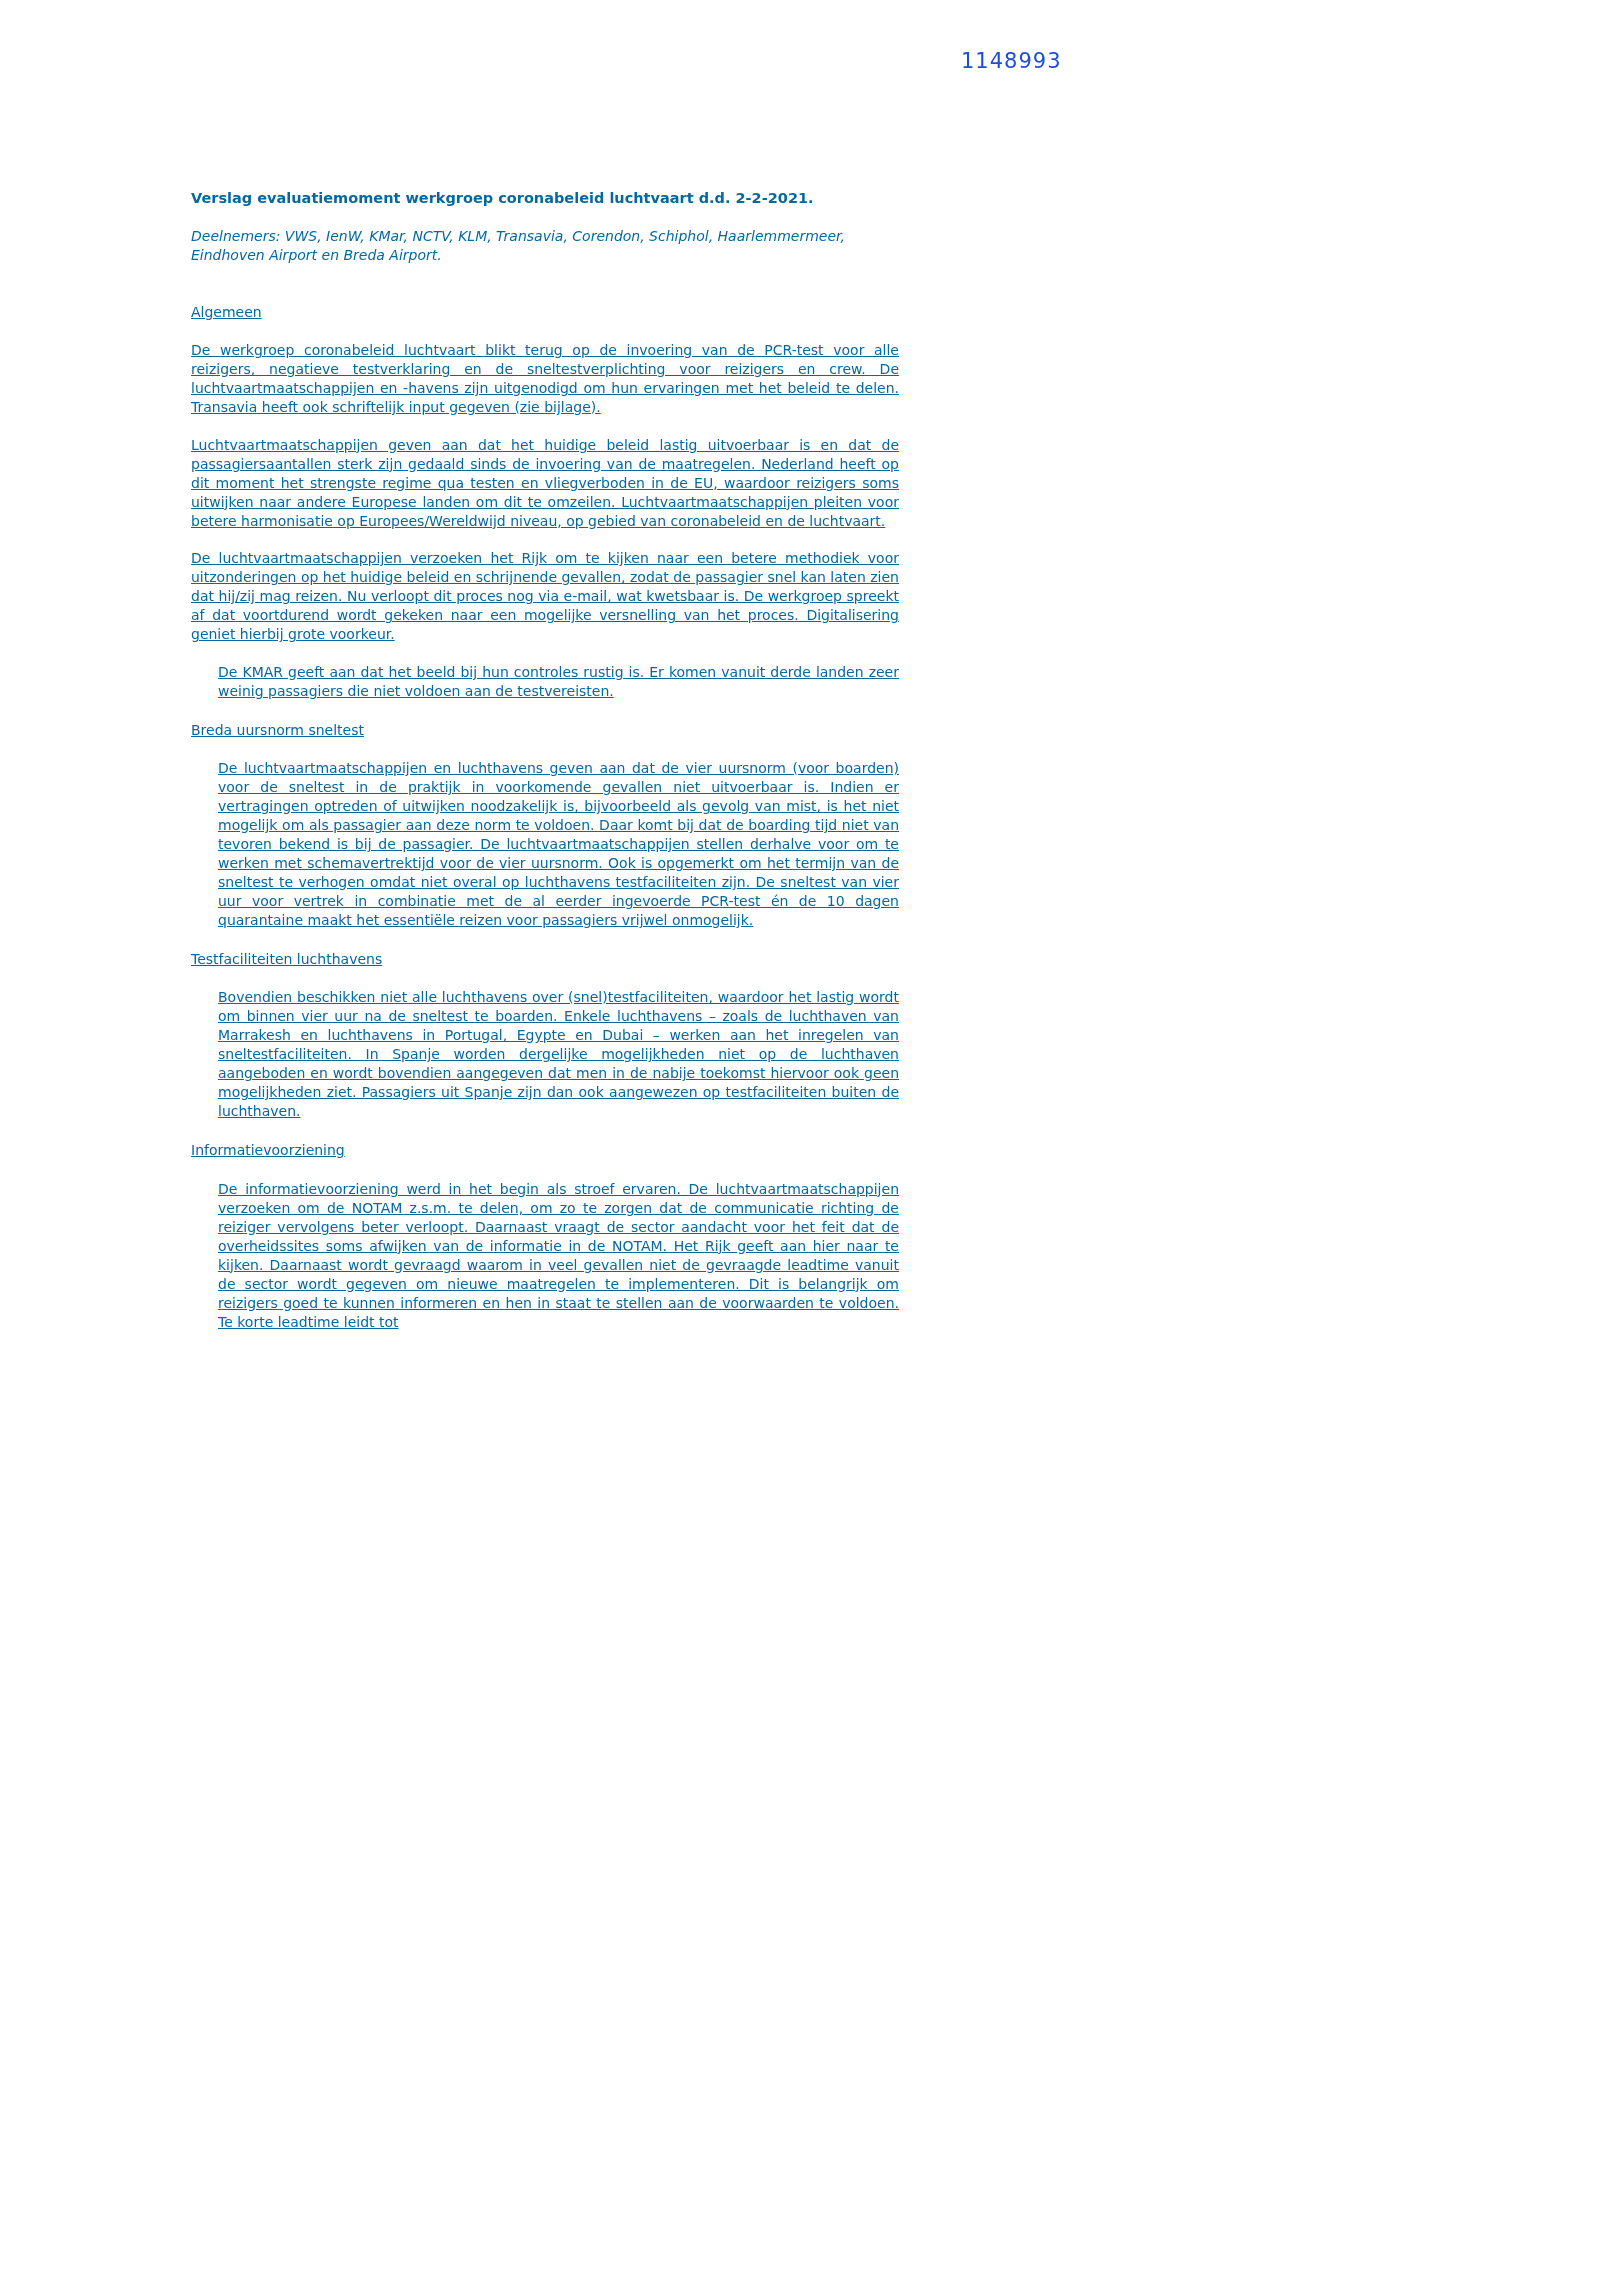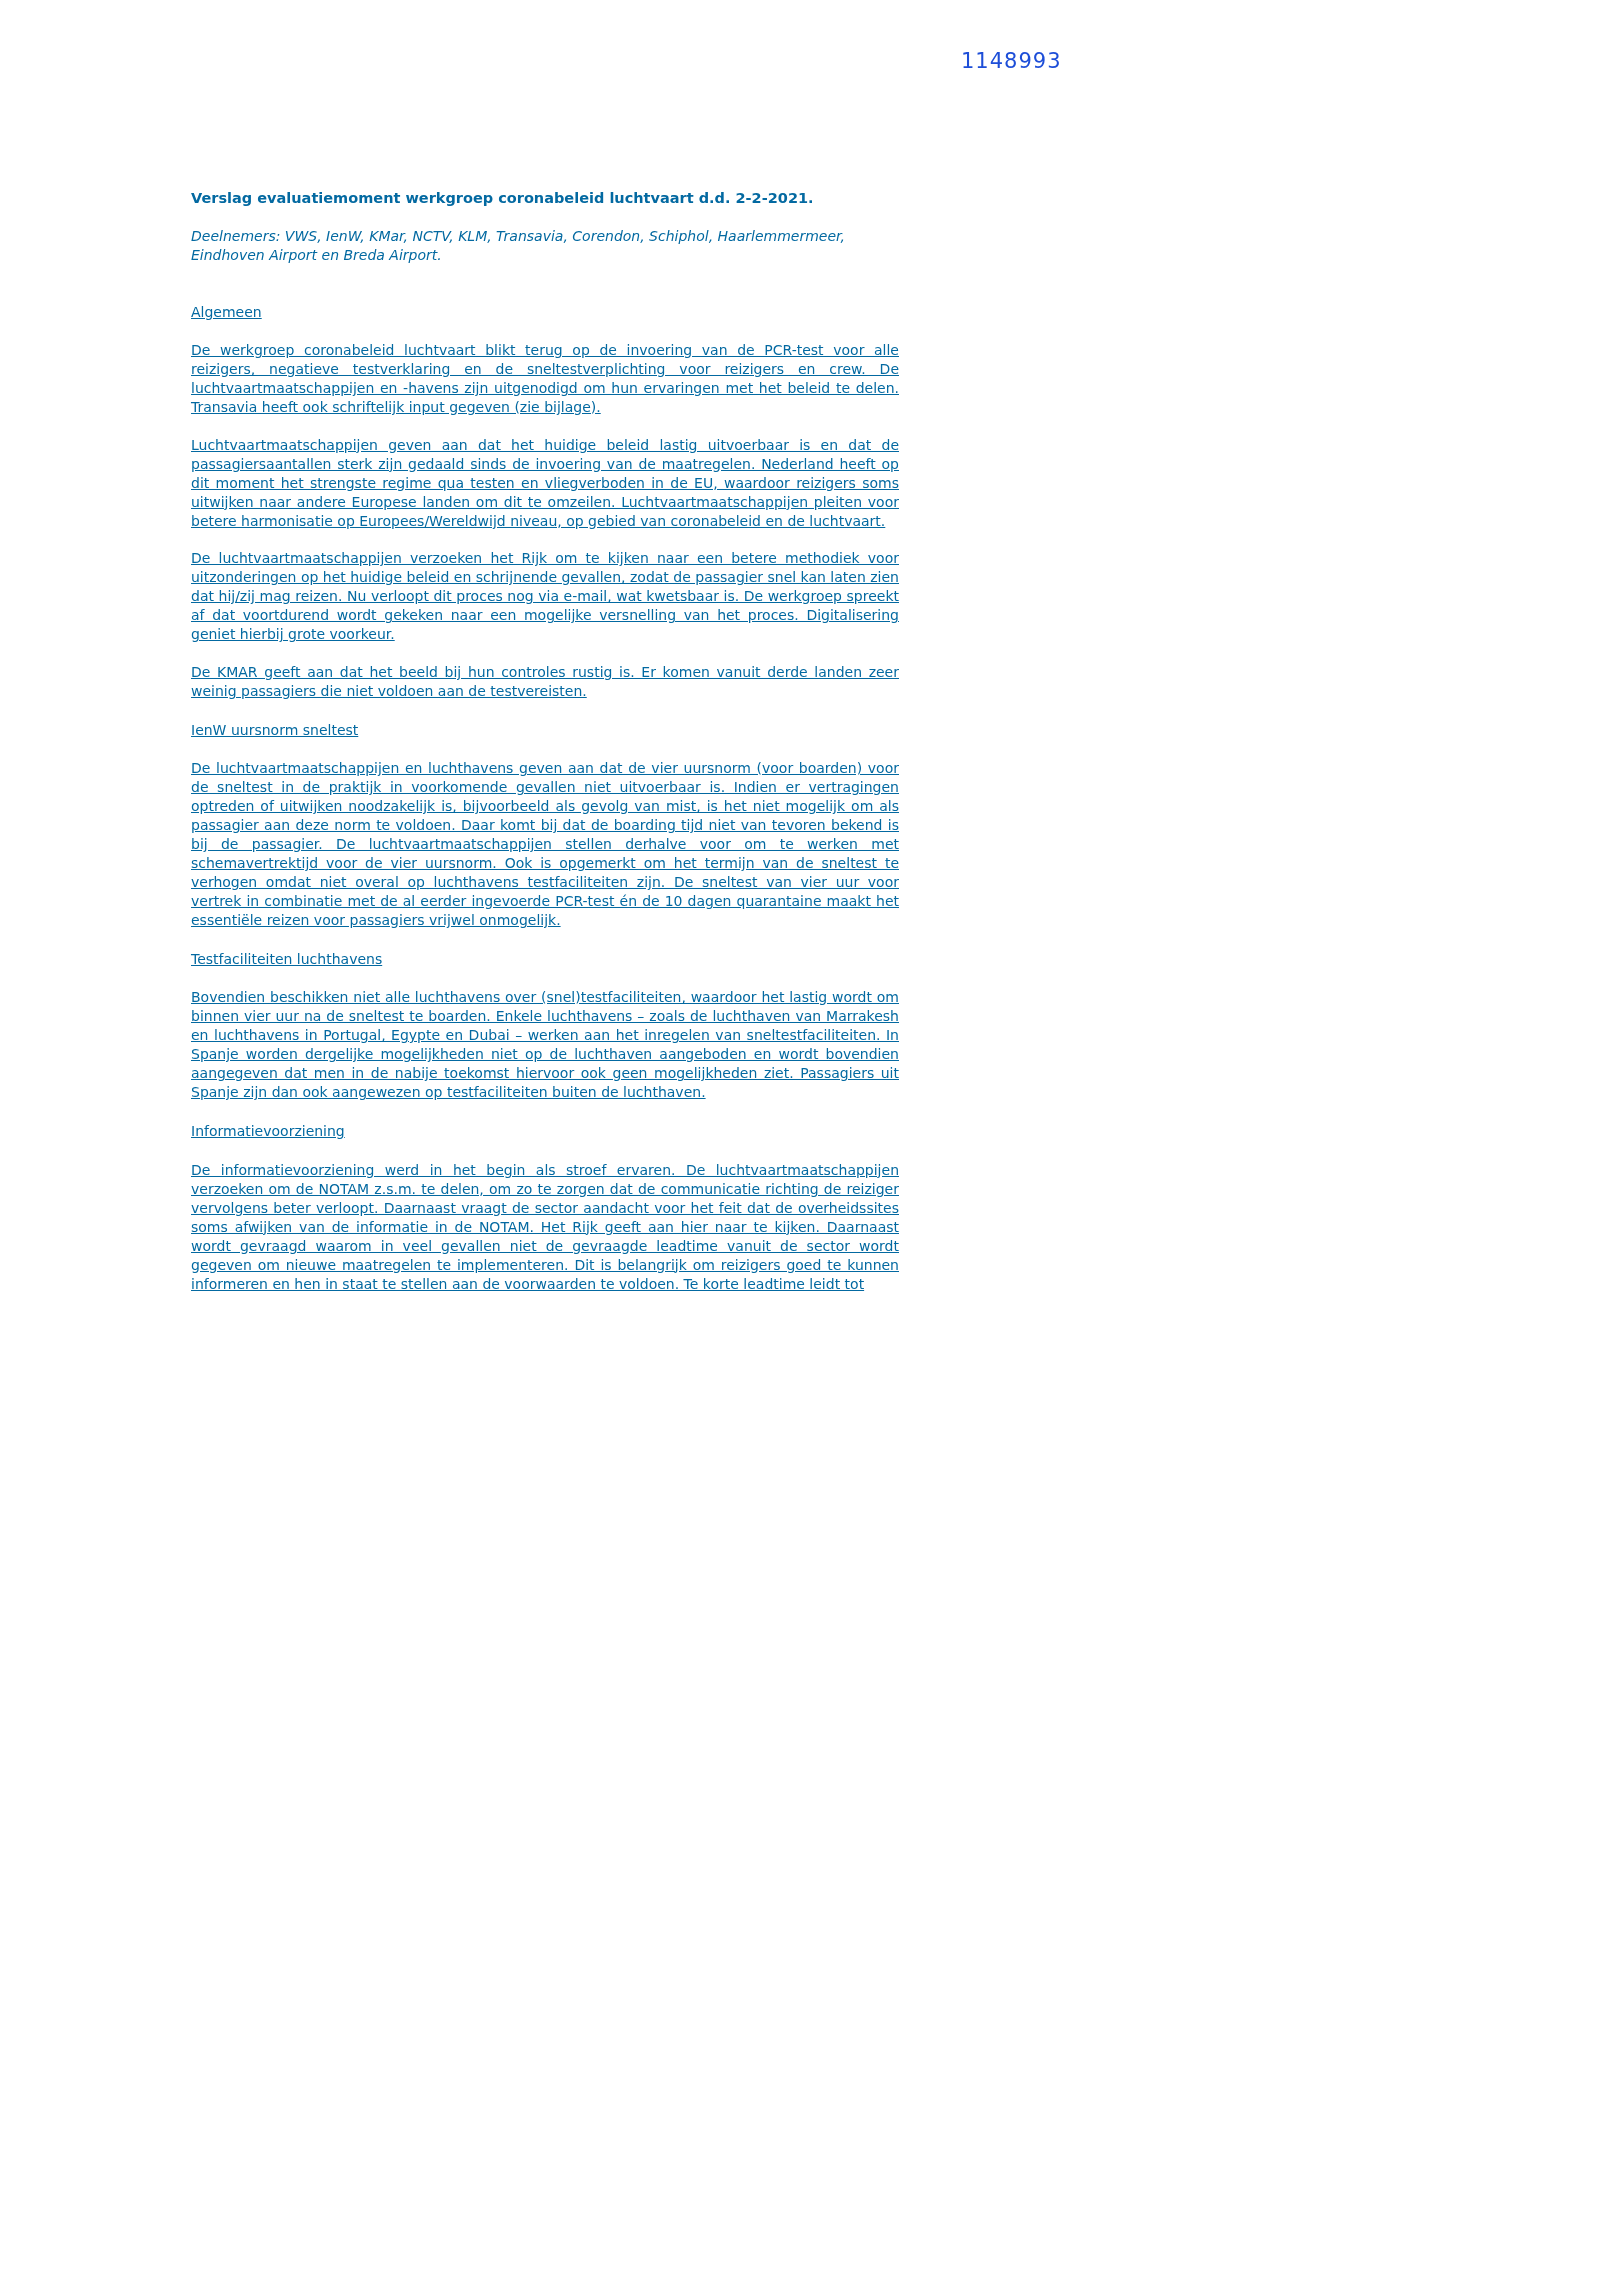--- a/index.html
+++ b/index.html
@@ -47,20 +47,21 @@
     text-decoration: underline;
     margin: 0 0 19.6px 0;
   }
   .body-par {
     text-align: justify;
     margin: 0 0 18.6px 0;
     text-decoration: underline;
   }
   .body-par.last-of-section {
     margin-bottom: 19.6px;
+    margin-left: 27px;
   }
 </style>
 </head>
 <body>
 
 <div class="page">
 
   <div class="doc-number">1148993</div>
 
   <div class="text-block">
@@ -68,21 +69,21 @@
     <p class="doc-title">Verslag evaluatiemoment werkgroep coronabeleid luchtvaart d.d. 2-2-2021.</p>
 
     <p class="participants">Deelnemers: VWS, IenW, KMar, NCTV, KLM, Transavia, Corendon, Schiphol, Haarlemmermeer, Eindhoven Airport en Breda Airport.</p>
 
     <h2 class="section-heading">Algemeen</h2>
     <p class="body-par">De werkgroep coronabeleid luchtvaart blikt terug op de invoering van de PCR-test voor alle reizigers, negatieve testverklaring en de sneltestverplichting voor reizigers en crew. De luchtvaartmaatschappijen en -havens zijn uitgenodigd om hun ervaringen met het beleid te delen. Transavia heeft ook schriftelijk input gegeven (zie bijlage).</p>
     <p class="body-par">Luchtvaartmaatschappijen geven aan dat het huidige beleid lastig uitvoerbaar is en dat de passagiersaantallen sterk zijn gedaald sinds de invoering van de maatregelen. Nederland heeft op dit moment het strengste regime qua testen en vliegverboden in de EU, waardoor reizigers soms uitwijken naar andere Europese landen om dit te omzeilen. Luchtvaartmaatschappijen pleiten voor betere harmonisatie op Europees/Wereldwijd niveau, op gebied van coronabeleid en de luchtvaart.</p>
     <p class="body-par">De luchtvaartmaatschappijen verzoeken het Rijk om te kijken naar een betere methodiek voor uitzonderingen op het huidige beleid en schrijnende gevallen, zodat de passagier snel kan laten zien dat hij/zij mag reizen. Nu verloopt dit proces nog via e-mail, wat kwetsbaar is. De werkgroep spreekt af dat voortdurend wordt gekeken naar een mogelijke versnelling van het proces. Digitalisering geniet hierbij grote voorkeur.</p>
     <p class="body-par last-of-section">De KMAR geeft aan dat het beeld bij hun controles rustig is. Er komen vanuit derde landen zeer weinig passagiers die niet voldoen aan de testvereisten.</p>
 
-    <h2 class="section-heading">IenW uursnorm sneltest</h2>
+    <h2 class="section-heading">Breda uursnorm sneltest</h2>
     <p class="body-par last-of-section">De luchtvaartmaatschappijen en luchthavens geven aan dat de vier uursnorm (voor boarden) voor de sneltest in de praktijk in voorkomende gevallen niet uitvoerbaar is. Indien er vertragingen optreden of uitwijken noodzakelijk is, bijvoorbeeld als gevolg van mist, is het niet mogelijk om als passagier aan deze norm te voldoen. Daar komt bij dat de boarding tijd niet van tevoren bekend is bij de passagier. De luchtvaartmaatschappijen stellen derhalve voor om te werken met schemavertrektijd voor de vier uursnorm. Ook is opgemerkt om het termijn van de sneltest te verhogen omdat niet overal op luchthavens testfaciliteiten zijn. De sneltest van vier uur voor vertrek in combinatie met de al eerder ingevoerde PCR-test én de 10 dagen quarantaine maakt het essentiële reizen voor passagiers vrijwel onmogelijk.</p>
 
     <h2 class="section-heading">Testfaciliteiten luchthavens</h2>
     <p class="body-par last-of-section">Bovendien beschikken niet alle luchthavens over (snel)testfaciliteiten, waardoor het lastig wordt om binnen vier uur na de sneltest te boarden. Enkele luchthavens – zoals de luchthaven van Marrakesh en luchthavens in Portugal, Egypte en Dubai – werken aan het inregelen van sneltestfaciliteiten. In Spanje worden dergelijke mogelijkheden niet op de luchthaven aangeboden en wordt bovendien aangegeven dat men in de nabije toekomst hiervoor ook geen mogelijkheden ziet. Passagiers uit Spanje zijn dan ook aangewezen op testfaciliteiten buiten de luchthaven.</p>
 
     <h2 class="section-heading">Informatievoorziening</h2>
     <p class="body-par last-of-section">De informatievoorziening werd in het begin als stroef ervaren. De luchtvaartmaatschappijen verzoeken om de NOTAM z.s.m. te delen, om zo te zorgen dat de communicatie richting de reiziger vervolgens beter verloopt. Daarnaast vraagt de sector aandacht voor het feit dat de overheidssites soms afwijken van de informatie in de NOTAM. Het Rijk geeft aan hier naar te kijken. Daarnaast wordt gevraagd waarom in veel gevallen niet de gevraagde leadtime vanuit de sector wordt gegeven om nieuwe maatregelen te implementeren. Dit is belangrijk om reizigers goed te kunnen informeren en hen in staat te stellen aan de voorwaarden te voldoen. Te korte leadtime leidt tot</p>
 
   </div>
 </div>

